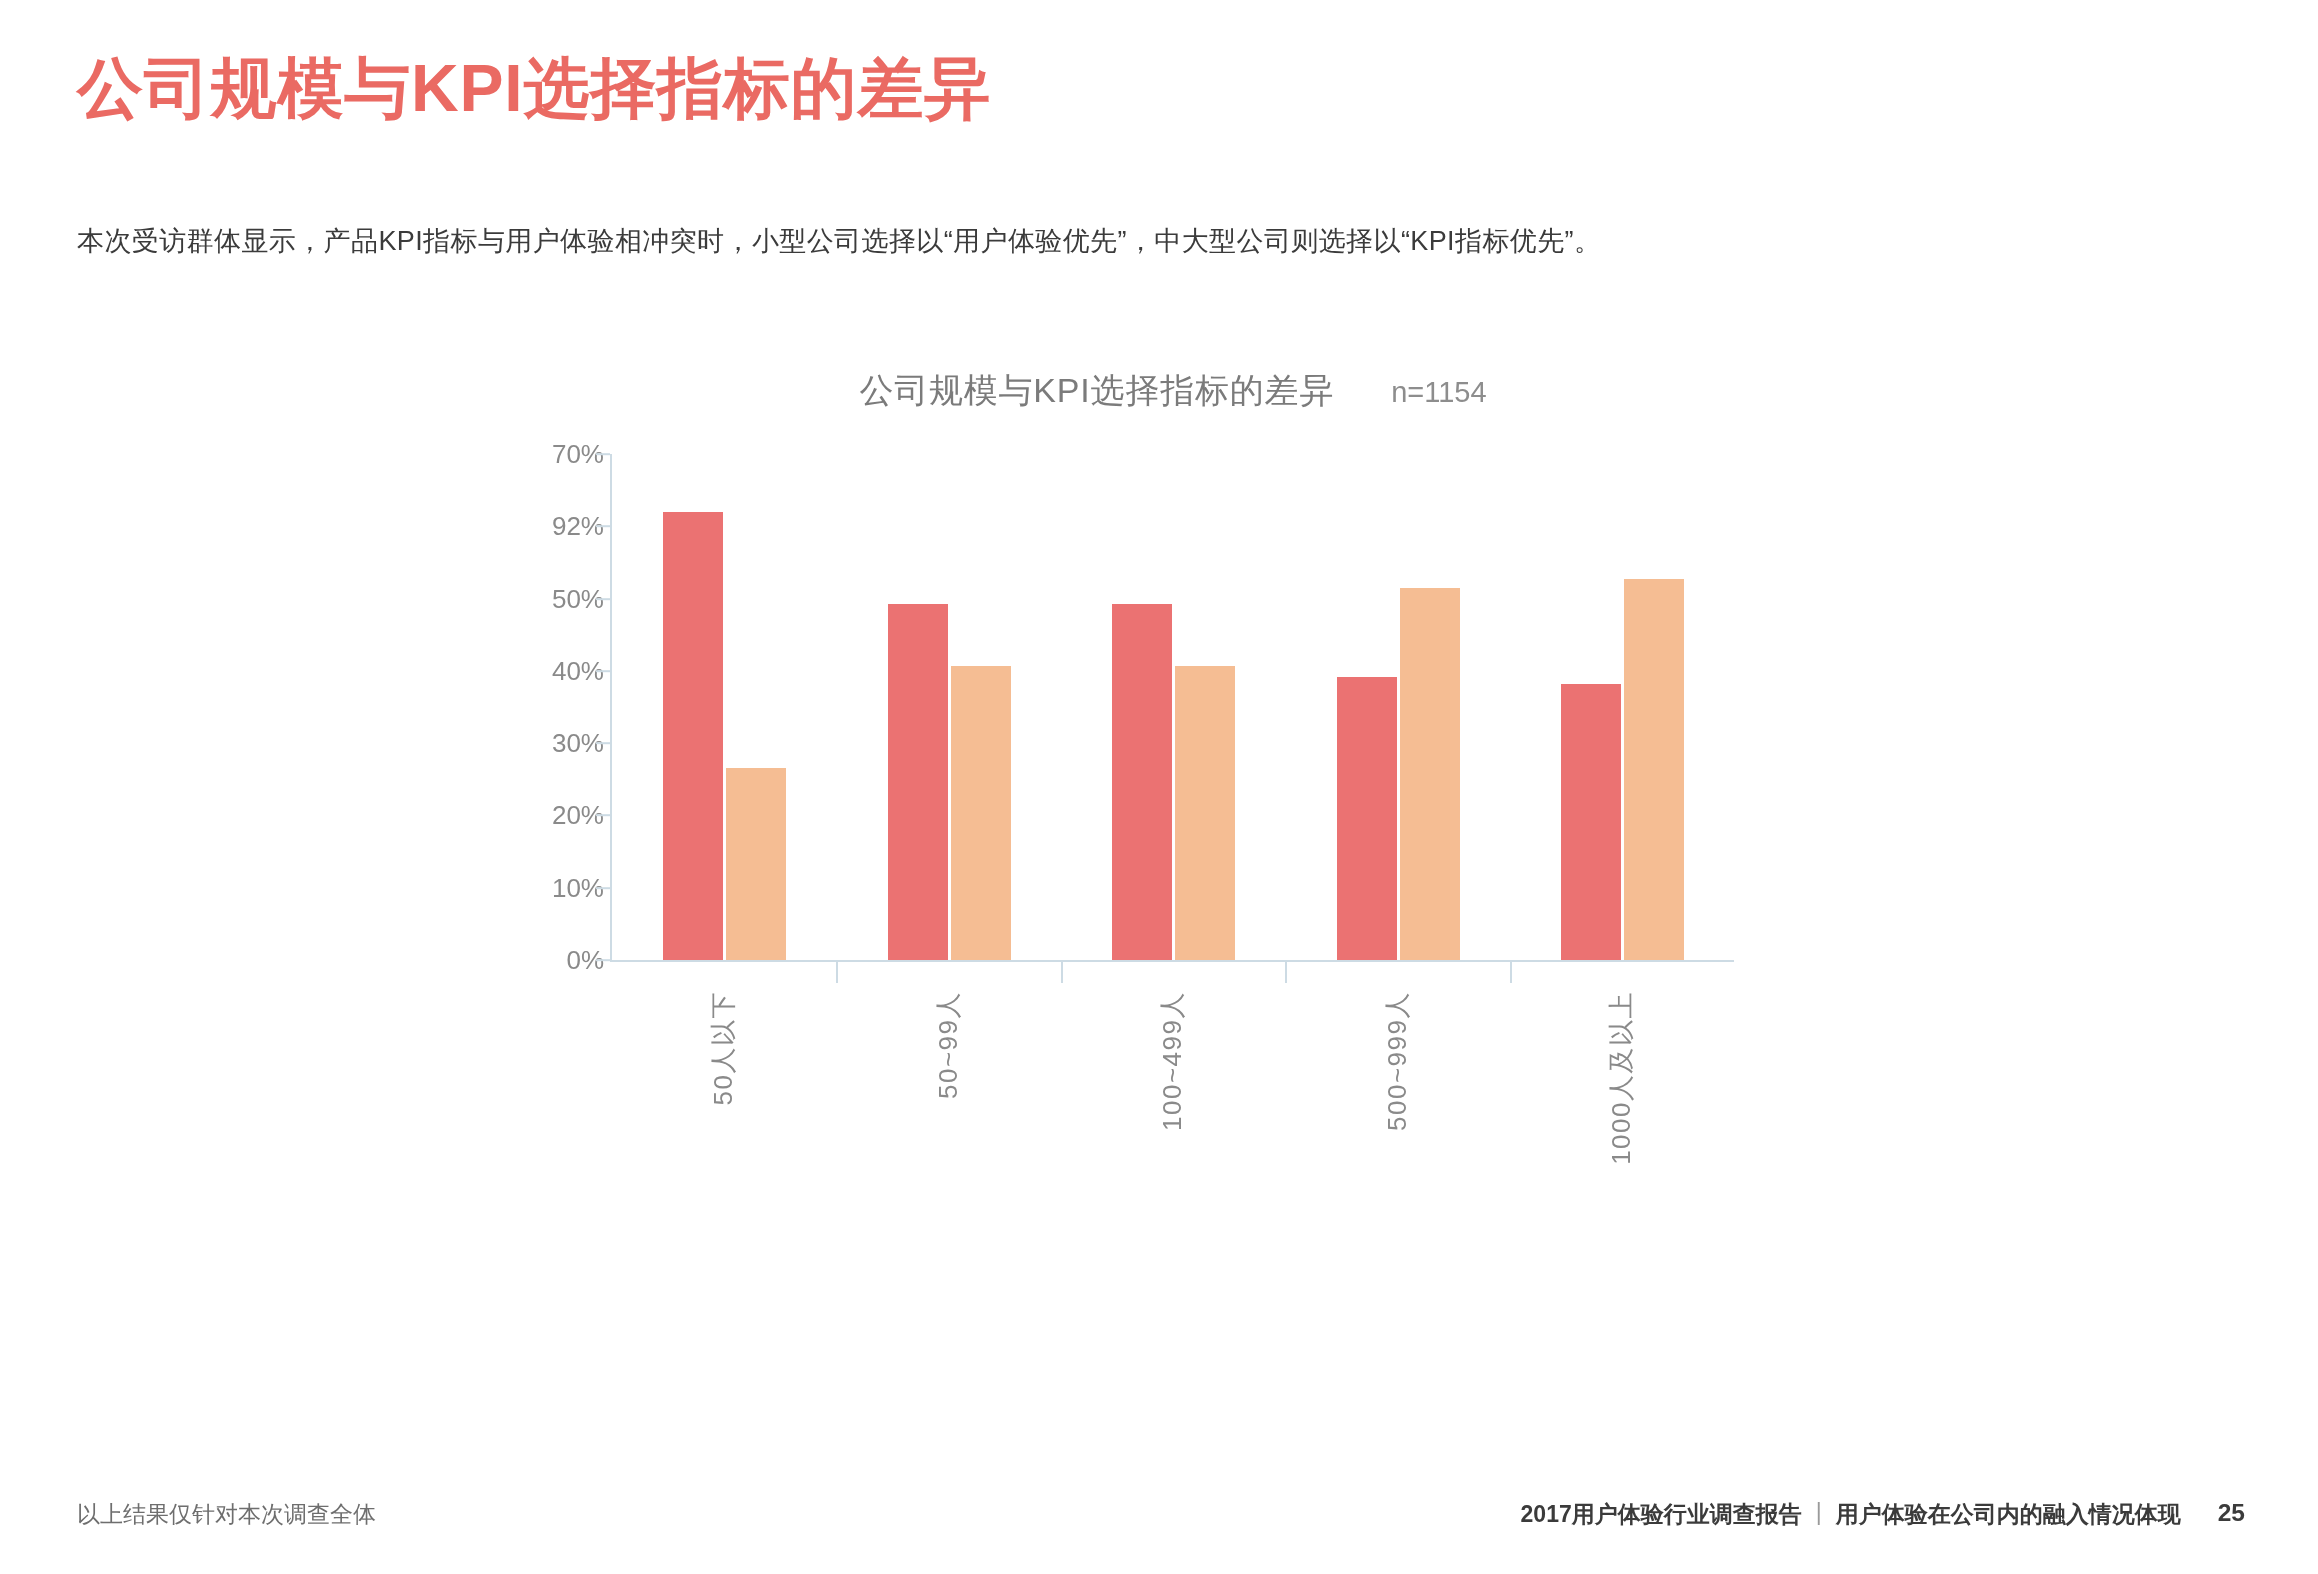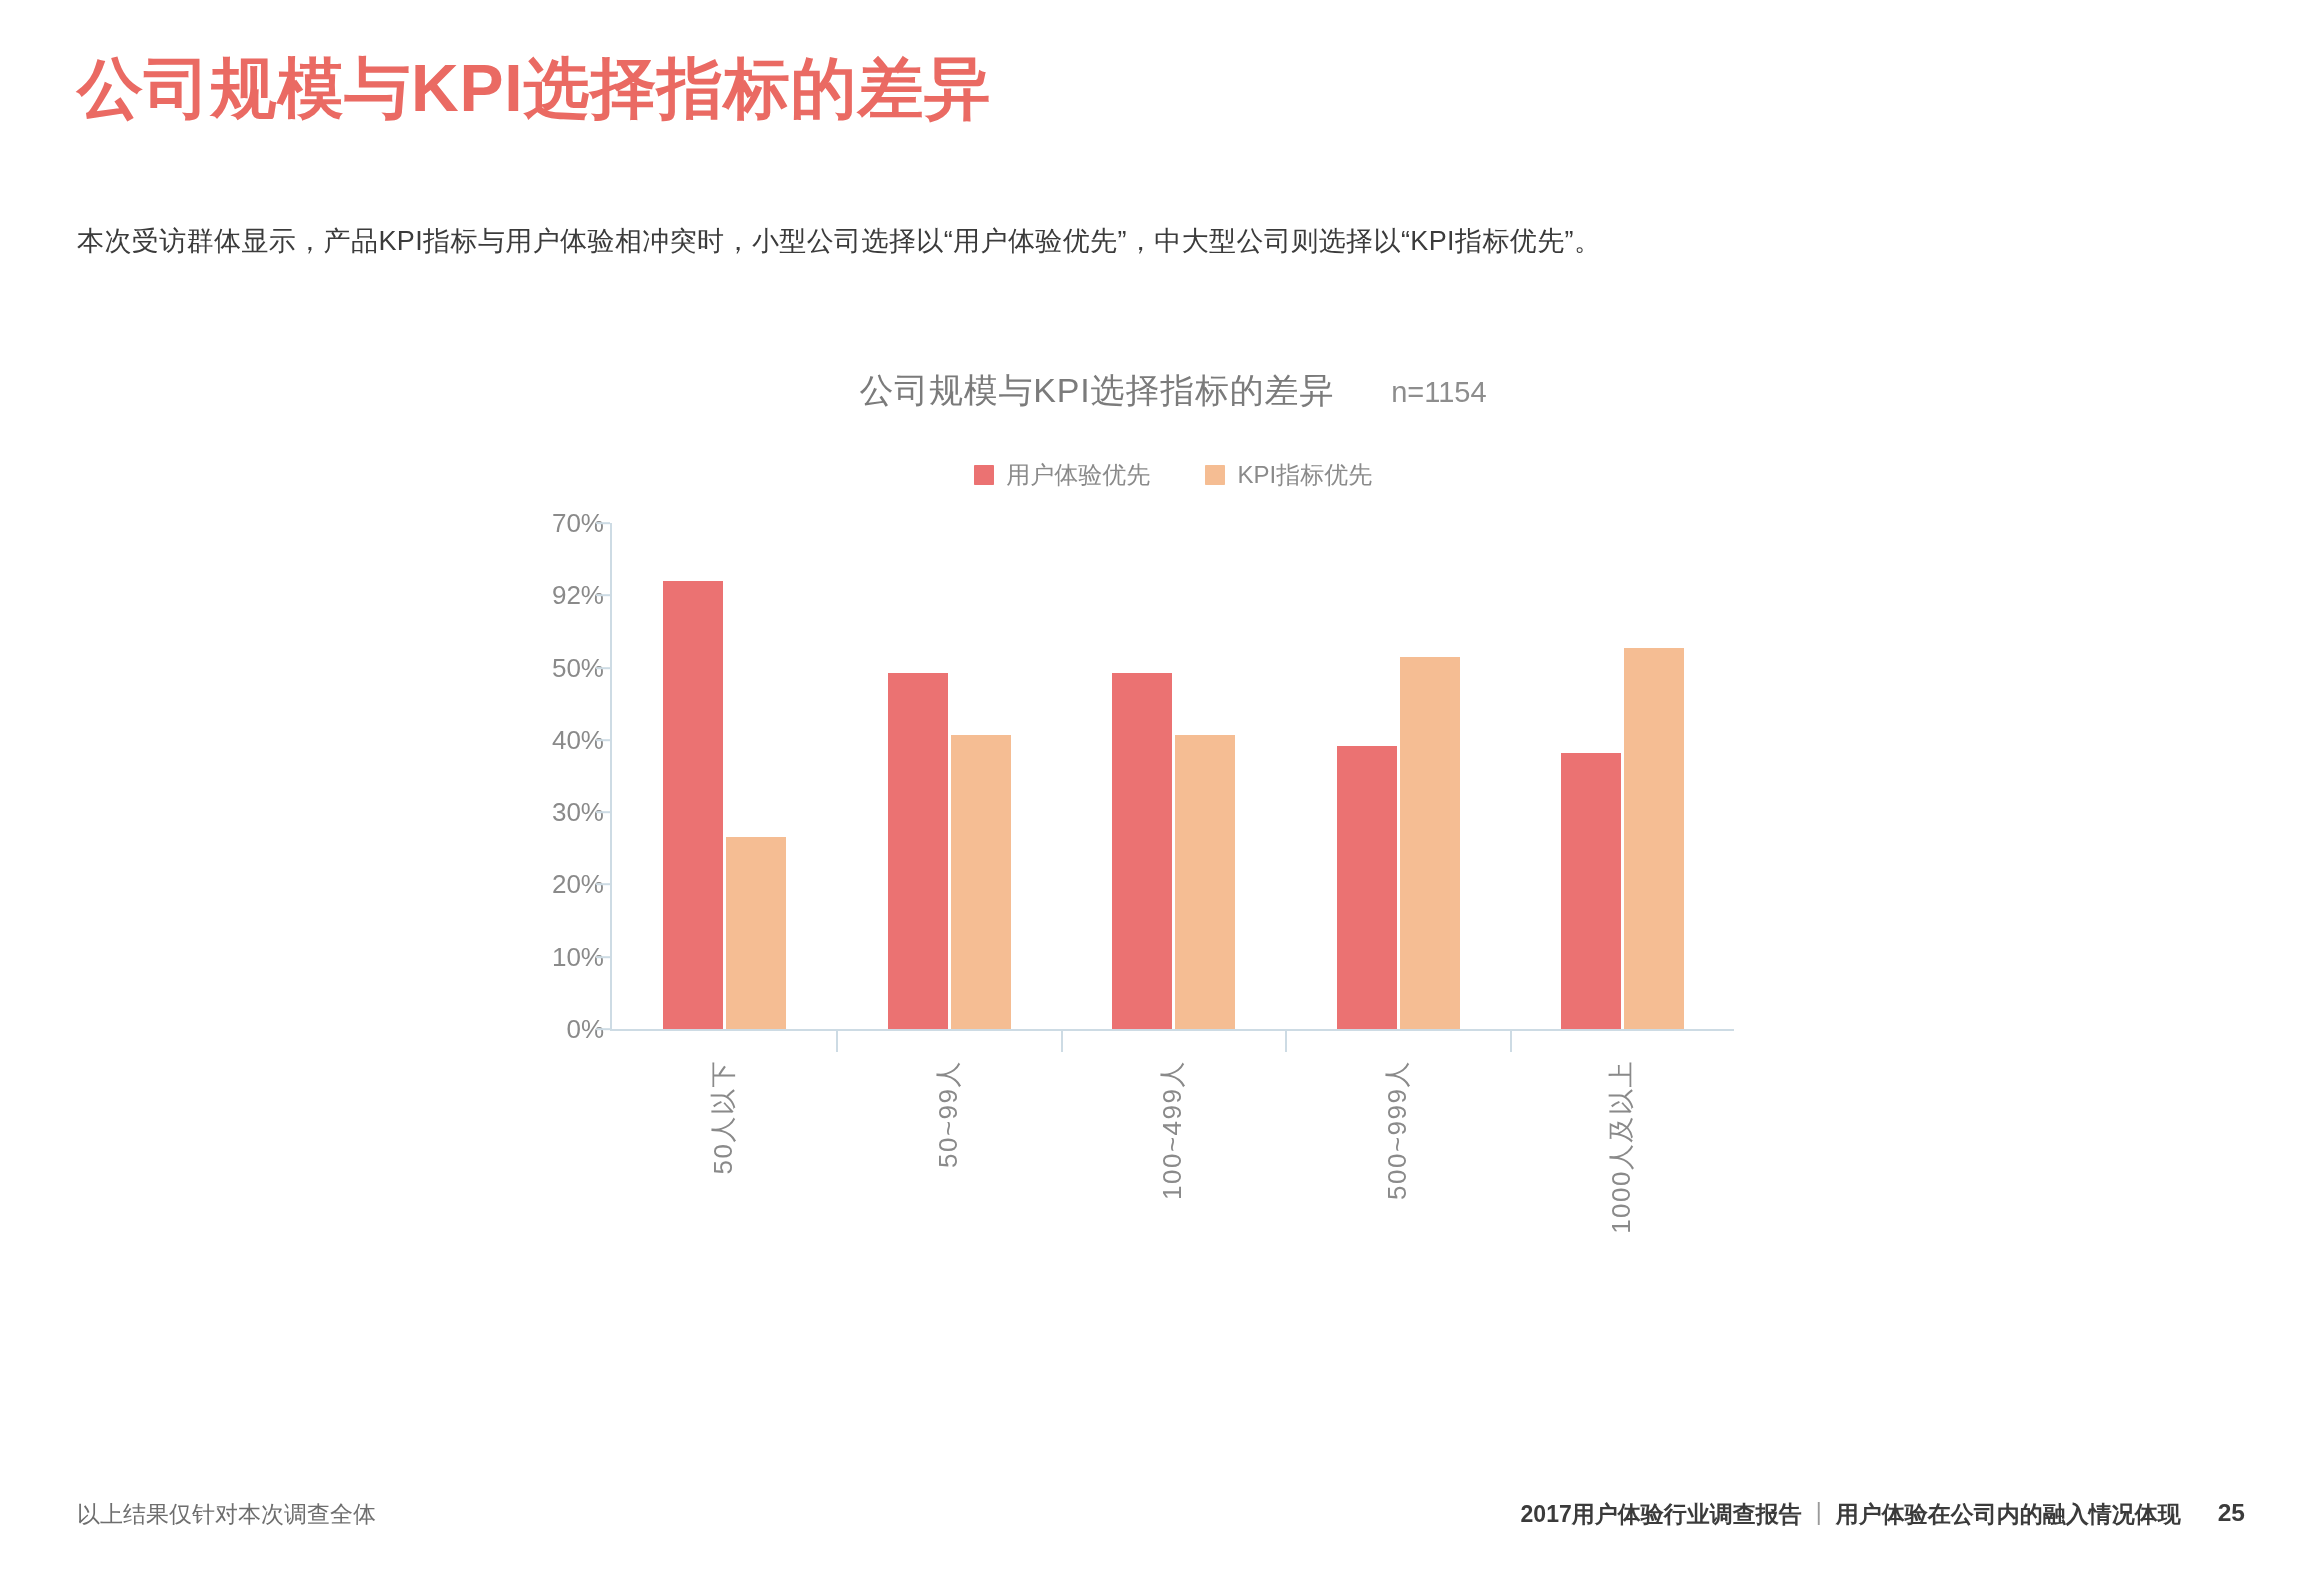--- a/index.html
+++ b/index.html
@@ -136,30 +136,20 @@
   <div class="page-title">公司规模与KPI选择指标的差异</div>
   <div class="page-subtitle">本次受访群体显示，产品KPI指标与用户体验相冲突时，小型公司选择以“用户体验优先”，中大型公司则选择以“KPI指标优先”。</div>
 
   <div class="chart-block">
 
     <div class="chart-head">
       <div class="chart-title">公司规模与KPI选择指标的差异</div>
       <div class="chart-n">n=1154</div>
     </div>
 
-    <div class="legend">
-      <div class="legend-item">
-        <span class="legend-swatch" id="sw0" style="background: rgb(235, 114, 114);"></span>
-        <span class="legend-label">用户体验优先</span>
-      </div>
-      <div class="legend-item">
-        <span class="legend-swatch" id="sw1" style="background: rgb(245, 189, 147);"></span>
-        <span class="legend-label">KPI指标优先</span>
-      </div>
-    </div>
 
     <div class="plot-wrap">
       <div class="y-axis-labels" id="y-labels">
           <div class="y-tick-label" style="top: 0px;">70%</div>
           <div class="y-tick-label" style="top: 72px;">92%</div>
           <div class="y-tick-label" style="top: 145px;">50%</div>
           <div class="y-tick-label" style="top: 217px;">40%</div>
           <div class="y-tick-label" style="top: 289px;">30%</div>
           <div class="y-tick-label" style="top: 361px;">20%</div>
           <div class="y-tick-label" style="top: 434px;">10%</div>

